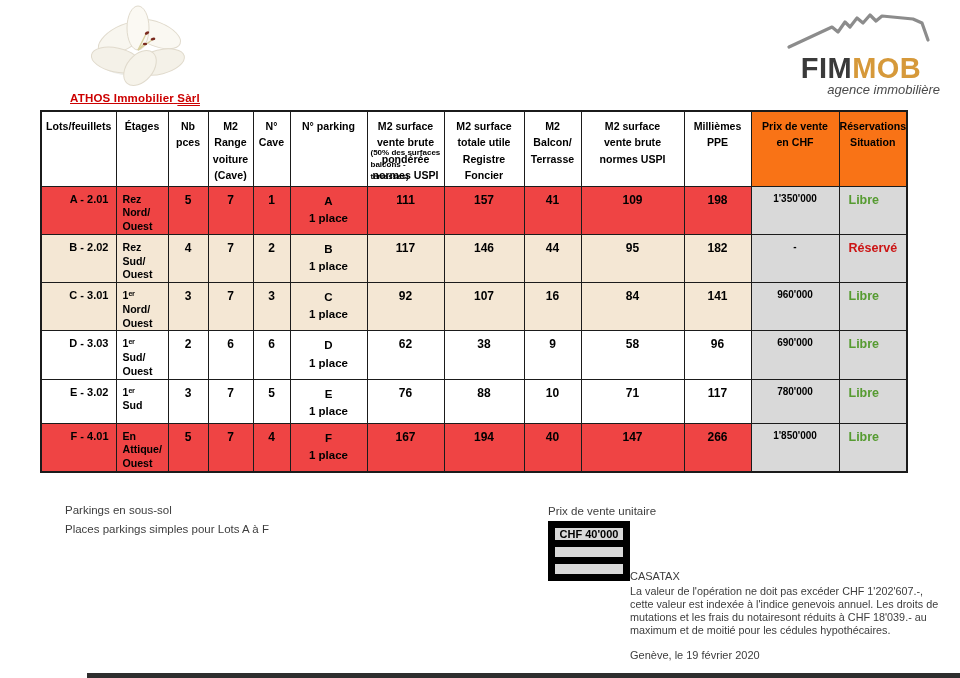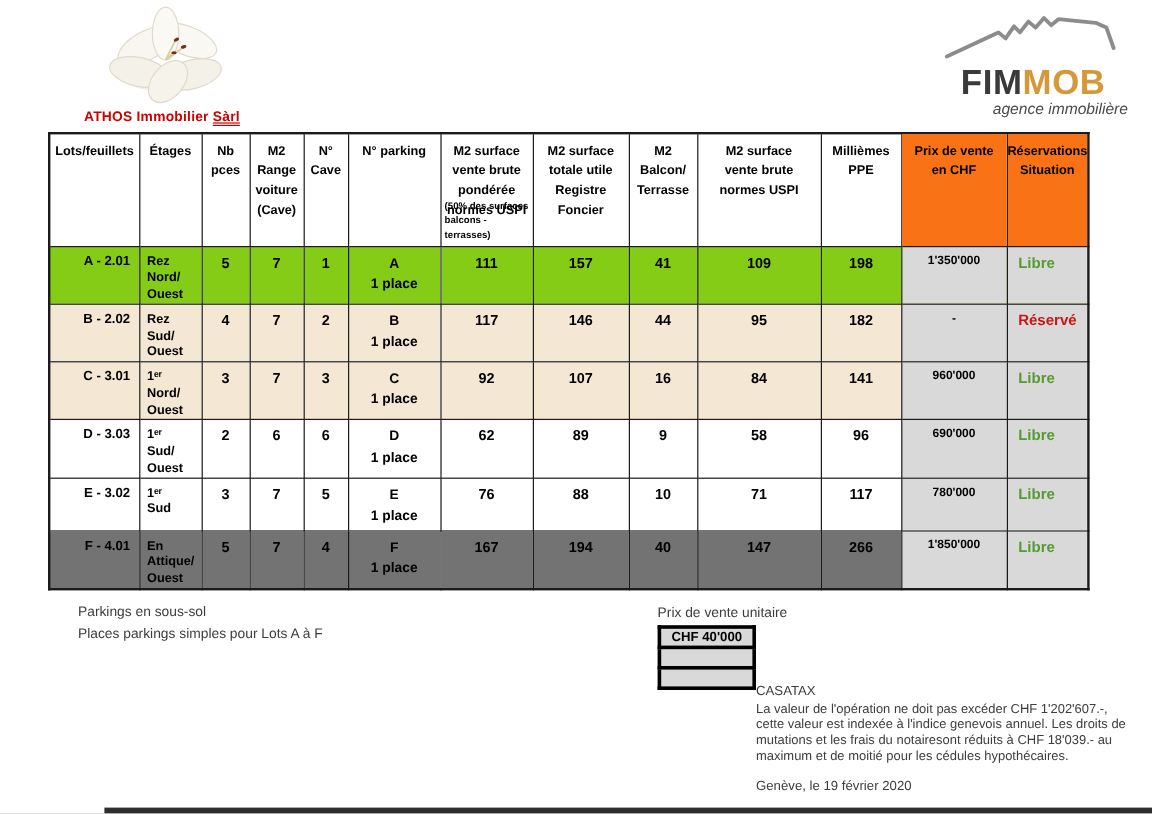--- a/index.html
+++ b/index.html
@@ -1,56 +1,56 @@
 <!DOCTYPE html>
 <html><head>
 <meta charset="utf-8">
 <style>
   * { margin:0; padding:0; box-sizing:border-box; }
   body { background:#888; font-family:"Liberation Sans", sans-serif; }
   .page { position:relative; width:960px; height:678px; background:#ffffff; margin:0 auto; overflow:hidden; }
 
   
   .lily { position:absolute; left:86px; top:4px; }
-  .agency-line { position:absolute; left:70px; top:92px; font-size:11.5px; font-weight:bold; letter-spacing:.2px; }
+  .agency-line { position:absolute; left:70px; top:92px; font-size:11.5px; font-weight:bold; letter-spacing:.2px;text-decoration:underline; }
   .agency-suffix { text-decoration:underline; text-decoration-style:double; }
   .doc-title { position:absolute; left:220px; top:42px; width:500px; text-align:center;
                font-family:"Liberation Serif", serif; font-weight:bold; font-size:21.5px; letter-spacing:.4px;
                text-decoration:underline; text-decoration-thickness:2px; text-underline-offset:4px;
                text-shadow:0 0 1px rgba(40,90,130,.55); }
   .brand { position:absolute; left:782px; top:10px; width:158px; text-align:center; }
   .brand-word { font-size:29px; font-weight:bold; letter-spacing:.5px; line-height:1; }
   .brand-tagline { font-size:13px; font-style:italic; color:#4a4a4a; text-align:right; margin-top:-1px; }
 
   
   table.main { position:absolute; left:40px; top:110px; width:866px; border-collapse:collapse; table-layout:fixed;
                border:2px solid #1b1b1b; }
   table.main th, table.main td { border:1px solid #1b1b1b; vertical-align:top; overflow:hidden; }
   table.main th { font-size:10.6px; font-weight:bold; text-align:center; padding-top:6px; white-space:pre-line;
                   line-height:1.55; position:relative; }
-  tr.hdr { height:94px; }
+  tr.hdr { height:75px; }
   .note { position:absolute; left:3px; right:0; bottom:3px; font-size:8px; font-weight:bold; line-height:1.5;
           white-space:pre-line; text-align:left;margin-top:43px; }
   td { font-weight:bold; padding-top:6px; }
   td.lot   { text-align:right; padding-right:7px; font-size:11px; }
   td.floor { text-align:left; padding-left:6px; font-size:10.6px; line-height:1.3; white-space:pre-line; }
   td.num   { text-align:center; font-size:12px; }
   td.park  { text-align:center; font-size:11.5px; line-height:1.5; white-space:pre-line; }
   td.prix  { text-align:center; font-size:10px; background:#d9d9d9; }
   td.status{ text-align:left; padding-left:9px; font-size:12.5px; background:#d9d9d9; }
   th.gray  { background:#f97316; }
   tr.r0, tr.r1, tr.r2 { height:48px; }
   tr.r3, tr.r4 { height:44px; }
   tr.r5 { height:46px; }
 
   
   .parking-notes { position:absolute; left:65px; top:501px; font-size:11.5px; color:#3d3d3d; line-height:19px; }
   .unit-price-label { position:absolute; left:548px; top:505px; font-size:11.5px; color:#3d3d3d;text-align:center; }
   table.mini { position:absolute; left:548px; top:521px; width:82px; border-collapse:collapse; }
-  table.mini td { border:3px solid #000000; background:#d9d9d9; height:17px; font-size:11px; font-weight:bold;
+  table.mini td { border:7px solid #000000; background:#d9d9d9; height:17px; font-size:11px; font-weight:bold;
                   text-align:center; padding:0; vertical-align:middle;margin-left:36px; }
   .casatax-title { position:absolute; left:630px; top:570px; font-size:11px; color:#3d3d3d; }
   .casatax-text  { position:absolute; left:630px; top:585px; width:312px; font-size:10.8px; color:#3d3d3d;
                    line-height:13px; }
   .date-line { position:absolute; left:630px; top:649px; font-size:11px; color:#3d3d3d; }
   .bottom-bar { position:absolute; left:87px; right:0; bottom:0; height:5px; background:#2e2e2e; }
 </style>
 </head>
 <body>
 
@@ -140,21 +140,21 @@
 vente brute
 normes USPI</th>
       <th>Millièmes
 PPE</th>
       <th class="gray">Prix de vente
 en CHF</th>
       <th class="gray">Réservations
 Situation</th>
     </tr>
 
-    <tr class="r0" style="background: #84cc16;">
+    <tr class="r0" style="background: #ef4444;">
       <td class="lot">A - 2.01</td>
       <td class="floor">Rez
 Nord/
 Ouest</td>
       <td class="num">5</td>
       <td class="num">7</td>
       <td class="num">1</td>
       <td class="park">A
 1 place</td>
       <td class="num">111</td>
@@ -208,21 +208,21 @@
       <td class="lot">D - 3.03</td>
       <td class="floor">1ᵉʳ
 Sud/
 Ouest</td>
       <td class="num">2</td>
       <td class="num">6</td>
       <td class="num">6</td>
       <td class="park">D
 1 place</td>
       <td class="num">62</td>
-      <td class="num">89</td>
+      <td class="num">38</td>
       <td class="num">9</td>
       <td class="num">58</td>
       <td class="num">96</td>
       <td class="prix">690'000</td>
       <td class="status" style="color: rgb(86, 155, 49);">Libre</td>
     </tr>
 
     <tr class="r4" style="background: rgb(255, 255, 255);">
       <td class="lot">E - 3.02</td>
       <td class="floor">1ᵉʳ
@@ -234,21 +234,21 @@
 1 place</td>
       <td class="num">76</td>
       <td class="num">88</td>
       <td class="num">10</td>
       <td class="num">71</td>
       <td class="num">117</td>
       <td class="prix">780'000</td>
       <td class="status" style="color: rgb(86, 155, 49);">Libre</td>
     </tr>
 
-    <tr class="r5" style="background: #737373;">
+    <tr class="r5" style="background: #ef4444;">
       <td class="lot">F - 4.01</td>
       <td class="floor">En
 Attique/
 Ouest</td>
       <td class="num">5</td>
       <td class="num">7</td>
       <td class="num">4</td>
       <td class="park">F
 1 place</td>
       <td class="num">167</td>

